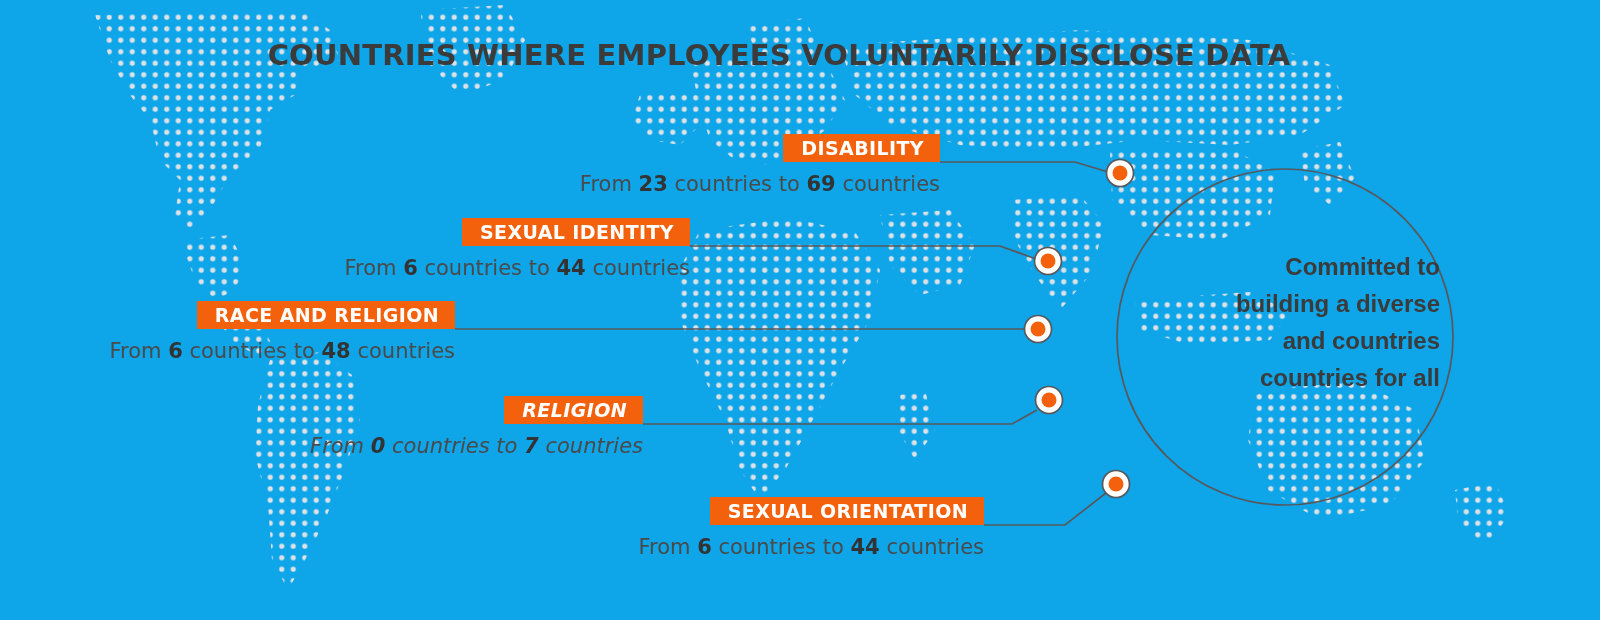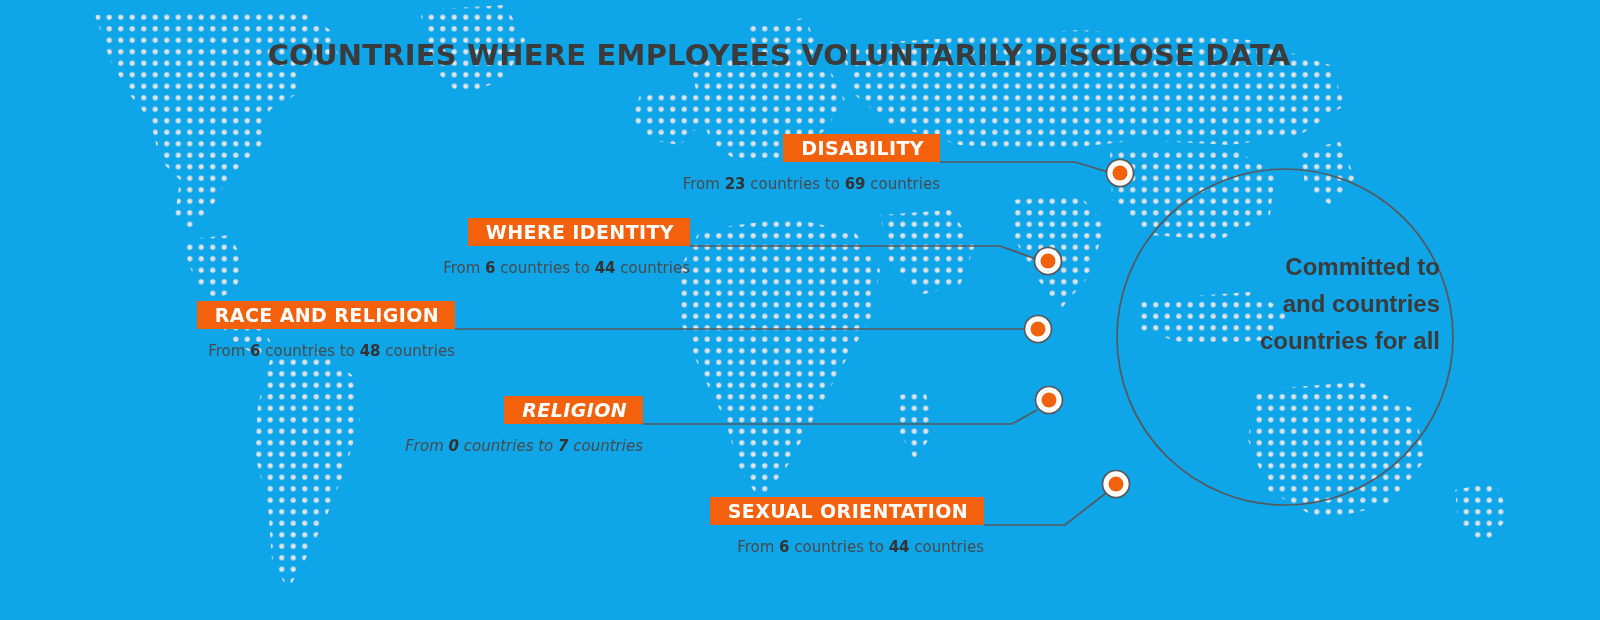--- a/index.html
+++ b/index.html
@@ -57,21 +57,21 @@
     letter-spacing: 0.4px;
     line-height: 28px;
     height: 28px;
     box-sizing: border-box;
     padding: 0 16px 12px 18px;
     white-space: nowrap;
   }
   .entry-sub {
     margin-top: 9px;
     font-family: "DejaVu Sans", "Liberation Sans", sans-serif;
-    font-size: 15px;
+    font-size: 21px;
     color: #4a4a4a;
     white-space: nowrap;
     line-height: 26px;
   }
   .entry-sub b {
     font-weight: bold;
     color: #333333;
   }
   .align-right { text-align: right; }
 
@@ -194,21 +194,21 @@
     <div class="entry-sub">
       <span>From</span>
       <b>23</b>
       <span>countries to</span>
       <b>69</b>
       <span>countries</span>
     </div>
   </div>
 
   <div class="entry align-right" style="left:220px; top:218px; width:470px;">
-    <div class="entry-bar">WHERE IDENTITY</div>
+    <div class="entry-bar">SEXUAL IDENTITY</div>
     <div class="entry-sub">
       <span>From</span>
       <b>6</b>
       <span>countries to</span>
       <b>44</b>
       <span>countries</span>
     </div>
   </div>
 
   <div class="entry align-right" style="left:0px; top:301px; width:455px;">
@@ -239,17 +239,18 @@
       <span>From</span>
       <b>6</b>
       <span>countries to</span>
       <b>44</b>
       <span>countries</span>
     </div>
   </div>
 
   <div id="center-text">
     <div>Committed to</div>
+    <div>building a diverse</div>
     <div>and countries</div>
     <div>countries for all</div>
   </div>
 
 </div>
 
 </body></html>

